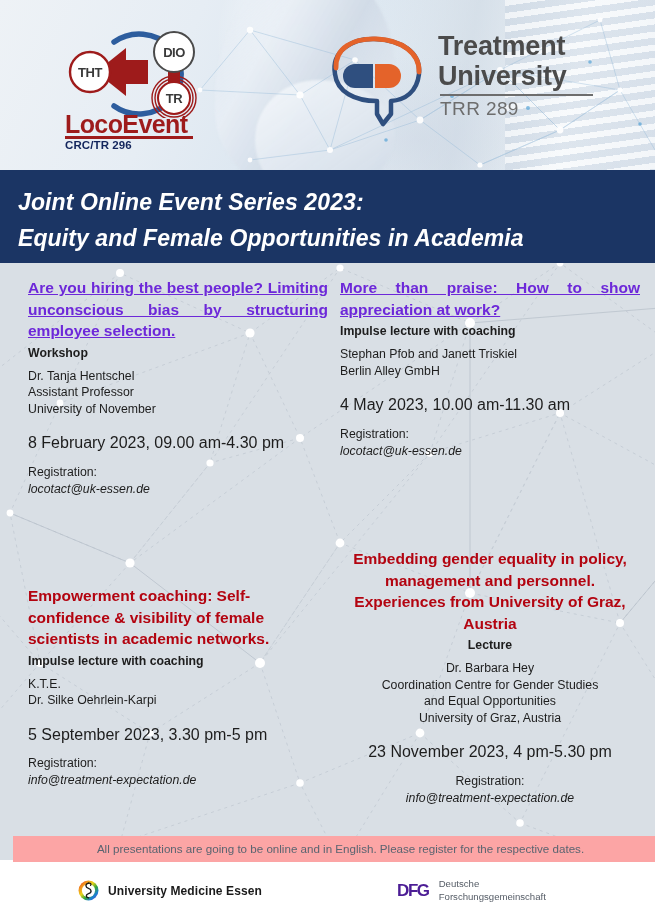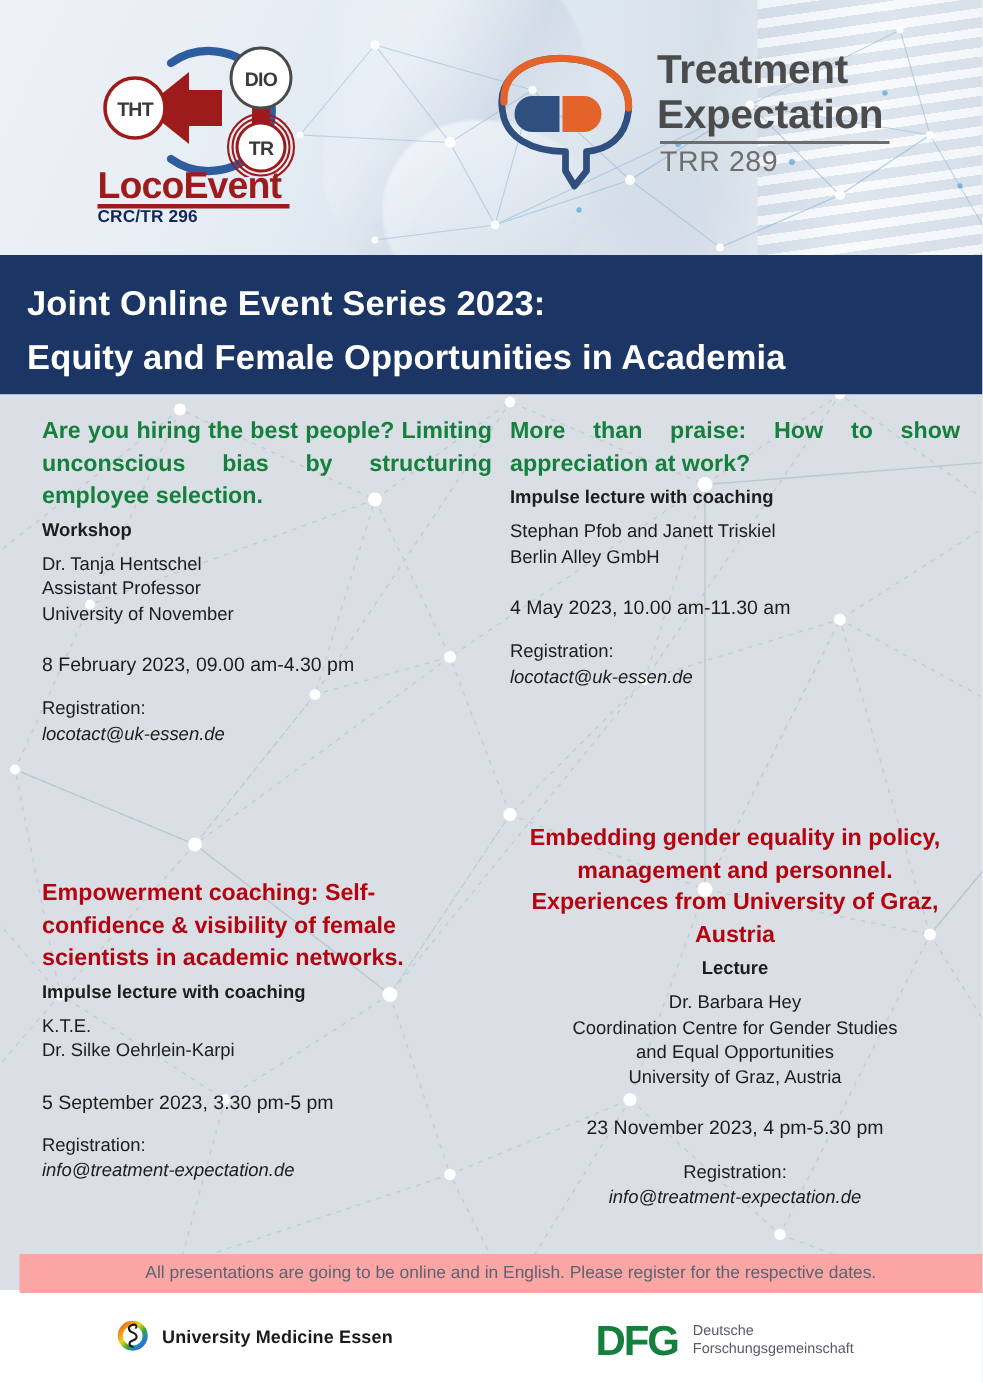--- a/index.html
+++ b/index.html
@@ -52,50 +52,50 @@
   
   .title-banner{
     position:absolute;left:0;top:170px;width:655px;height:93px;
     background:#1b3564;
     color:#ffffff;
     box-sizing:border-box;
     padding:14px 0 0 18px;
   }
   .title-line{
     font-size:23px;font-weight:bold;letter-spacing:.1px;
-    line-height:36px;white-space:nowrap;
+    line-height:36px;white-space:nowrap;font-style:italic;
   }
 
   
   .content{
     position:absolute;left:0;top:263px;width:655px;height:597px;
     background:#d9dfe5;
     overflow:hidden;
   }
   .content-net{position:absolute;inset:0;}
 
   .col{position:absolute;box-sizing:border-box;}
   .col-l{left:28px;width:300px;}
   .col-r{left:340px;width:300px;}
 
   .ev-title{
     font-weight:bold;font-size:15.5px;line-height:21.5px;
     margin:0 0 0 0;
   }
-  .ev-title.blue{color:#15803d;text-align:justify;}
+  .ev-title.blue{color:#6d28d9;text-align:justify;text-decoration:underline;}
   .ev-title.red{color:#b30410;}
   .ev-type{
     font-weight:bold;font-size:12.3px;color:#1d1d1d;
     line-height:18px;margin-top:2px;
   }
   .ev-people{
     font-size:12.3px;color:#1d1d1d;line-height:16.5px;margin-top:6px;
   }
   .ev-when{
-    font-size:13px;color:#1d1d1d;line-height:16.5px;margin-top:18px;
+    font-size:16px;color:#1d1d1d;line-height:16.5px;margin-top:18px;
   }
   .ev-reglabel{
     font-size:12.3px;color:#1d1d1d;line-height:17px;margin-top:12px;
   }
   .ev-regmail{
     font-size:12.3px;color:#1d1d1d;line-height:17px;font-style:italic;
   }
 
   
   .footer-note{
@@ -113,21 +113,21 @@
     position:absolute;left:78px;top:880px;
     display:flex;align-items:center;gap:9px;
   }
   .ume-mark{width:21px;height:21px;flex:0 0 auto;}
   .ume-text{font-size:12px;font-weight:bold;color:#1a1a1a;letter-spacing:.1px;}
   .logo-dfg{
     position:absolute;left:397px;top:878px;
     display:flex;align-items:center;gap:10px;
   }
   .dfg-mark{
-    font-size:28px;font-weight:bold;color:#15803d;letter-spacing:-1.4px;
+    font-size:17px;font-weight:bold;color:#4c1d95;letter-spacing:-1.4px;
     font-family:"Liberation Sans", sans-serif;
   }
   .dfg-sub{font-size:9.6px;color:#555c66;line-height:12.5px;}
 
   
   .locotact{position:absolute;left:62px;top:26px;width:176px;height:128px;}
   .lt-word{
     position:absolute;left:3px;top:86px;
     font-size:25px;font-weight:bold;color:#9e1b1b;
     letter-spacing:-.6px;line-height:25px;
@@ -225,21 +225,21 @@
 
     <div class="te-logo">
       <svg width="108" height="105" viewBox="0 0 108 105">
         <path d="M10 46 C6 24 26 10 50 11 C76 12 96 24 94 46 C92 64 80 72 66 73 L66 86 L58 96 L52 86 L52 73 C30 73 12 64 10 46 Z" fill="none" stroke="#2f4f7f" stroke-width="4.5" stroke-linejoin="round"></path>
         <path d="M11 40 C10 20 28 10 52 11 C76 12 95 25 94 44" fill="none" stroke="#e4632a" stroke-width="4.8" stroke-linecap="round"></path>
         <path d="M30 36 h18 v24 h-18 a12 12 0 0 1 0 -24 Z" fill="#2f4f7f"></path>
         <path d="M50 36 h14 a12 12 0 0 1 0 24 h-14 Z" fill="#e4632a"></path>
       </svg>
       <div class="te-name">
         <div>Treatment</div>
-        <div>Expectation</div>
+        <div>University</div>
       </div>
       <div class="te-rule"></div>
       <div class="te-trr">TRR 289</div>
     </div>
   </div>
 
   <div class="title-banner">
     <div class="title-line">Joint Online Event Series 2023:</div>
     <div class="title-line">Equity and Female Opportunities in Academia</div>
   </div>

